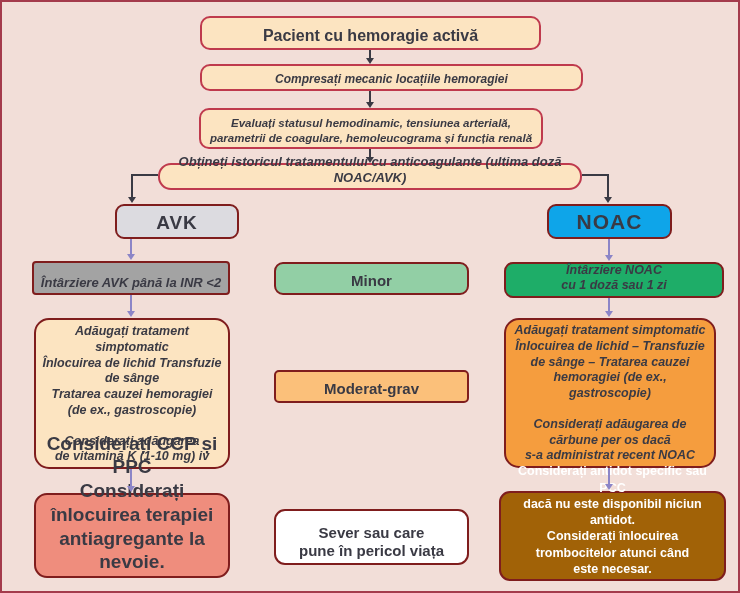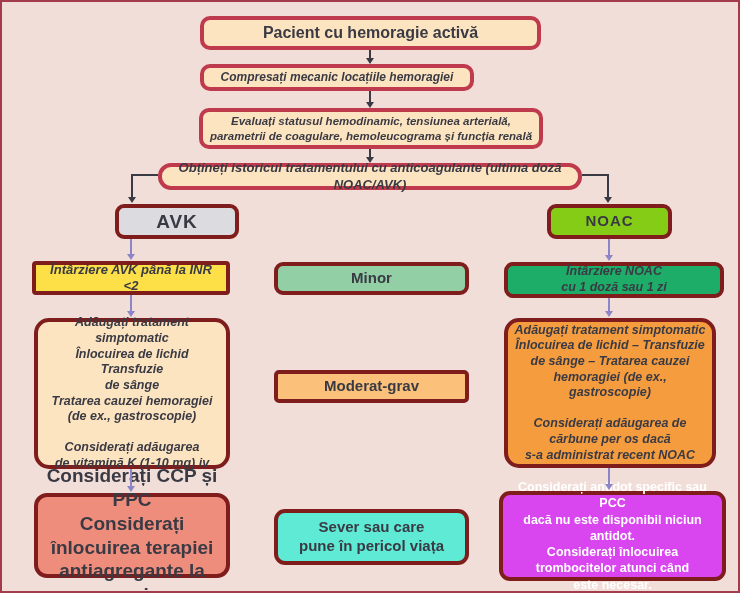--- a/index.html
+++ b/index.html
@@ -11,57 +11,57 @@
     background: #f2ded8;
     border: 2px solid #a43b4c;
     box-sizing: border-box;
     overflow: hidden;
   }
 
   
   .bx {
     position: absolute;
     box-sizing: border-box;
-    display: flex; align-items: center; justify-content: center;
+    display: flex; align-items: flex-end; justify-content: center;
     text-align: center;
-    border: 4px solid #7f1d1d;
+    border: 2px solid #7f1d1d;
     border-radius: 10px;
     color: #3a3a44;
     font-weight: bold;
     line-height: 1.25;
     padding: 2px 6px;
   }
   .multiline { white-space: pre-line; }
   .it { font-style: italic; }
 
   
   .cream { background: #fce4c1; border-color: #bf3a4d; }
   .bx-pacient   { left:198px; top:14px;  width:341px; height:34px; font-size:16px; }
-  .bx-compresati{ left:198px; top:62px;  width:274px; height:27px; font-size:12px; }
+  .bx-compresati{ left:198px; top:62px;  width:383px; height:27px; font-size:12px; }
   .bx-evaluati  { left:197px; top:106px; width:344px; height:41px; font-size:11.5px; }
   .bx-obtineti  { left:156px; top:161px; width:424px; height:27px; font-size:13px; border-radius:13px; }
 
   
   .bx-avk  { left:67px;  top:202px; width:124px; height:35px; font-size:19px; background:#dcdbe0; border-radius:9px; letter-spacing:1px;margin-left:46px; }
-  .bx-noac { left:545px; top:202px; width:125px; height:35px; font-size:15px; background:#84cc16; border-radius:9px; letter-spacing:1px; }
-
-  
-  .bx-int-avk  { left:30px;  top:259px; width:198px; height:34px; font-size:13px;   background:#fde047; border-radius:4px; }
+  .bx-noac { left:545px; top:202px; width:125px; height:35px; font-size:21px; background:#0ea5e9; border-radius:9px; letter-spacing:1px; }
+
+  
+  .bx-int-avk  { left:30px;  top:259px; width:198px; height:34px; font-size:13px;   background:#a3a3a3; border-radius:4px; }
   .bx-minor    { left:272px; top:260px; width:195px; height:33px; font-size:15px;   background:#92cfa5; border-radius:9px; }
   .bx-int-noac { left:502px; top:260px; width:220px; height:36px; font-size:12.5px; background:#1ead68; border-radius:9px; }
 
   
   .bx-treat-avk  { left:32px;  top:316px; width:196px; height:151px; font-size:12.5px; background:#fce4c1; border-radius:15px; }
   .bx-moderat    { left:272px; top:368px; width:195px; height:33px;  font-size:15px;   background:#fbc07a; border-radius:5px; }
   .bx-treat-noac { left:502px; top:316px; width:212px; height:150px; font-size:12.5px; background:#f59d3e; border-radius:15px; }
 
   
   .bx-ccp     { left:32px;  top:491px; width:196px; height:85px; font-size:19px;   background:#ef8d7d; border-radius:13px; }
-  .bx-sever   { left:272px; top:507px; width:195px; height:56px; font-size:15px;   background:#5eead4; border-radius:11px; }
-  .bx-antidot { left:497px; top:489px; width:227px; height:90px; font-size:12.5px; background:#d946ef; border-radius:11px; color:#ffffff; line-height:1.3; }
+  .bx-sever   { left:272px; top:507px; width:195px; height:56px; font-size:15px;   background:#ffffff; border-radius:11px; }
+  .bx-antidot { left:497px; top:489px; width:227px; height:90px; font-size:12.5px; background:#a16207; border-radius:11px; color:#ffffff; line-height:1.3; }
 
   
   .av { position:absolute; width:0; }
   .av .stem { position:absolute; left:-1px; top:0; width:2px; height:calc(100% - 6px); background: currentColor; }
   .av .tip  { position:absolute; left:-4.5px; bottom:0; width:0; height:0;
               border-left:4.5px solid transparent; border-right:4.5px solid transparent;
               border-top:6px solid currentColor; }
   .dark   { color:#3a3a44; }
   .purple { color:#8c85c7; }
 

